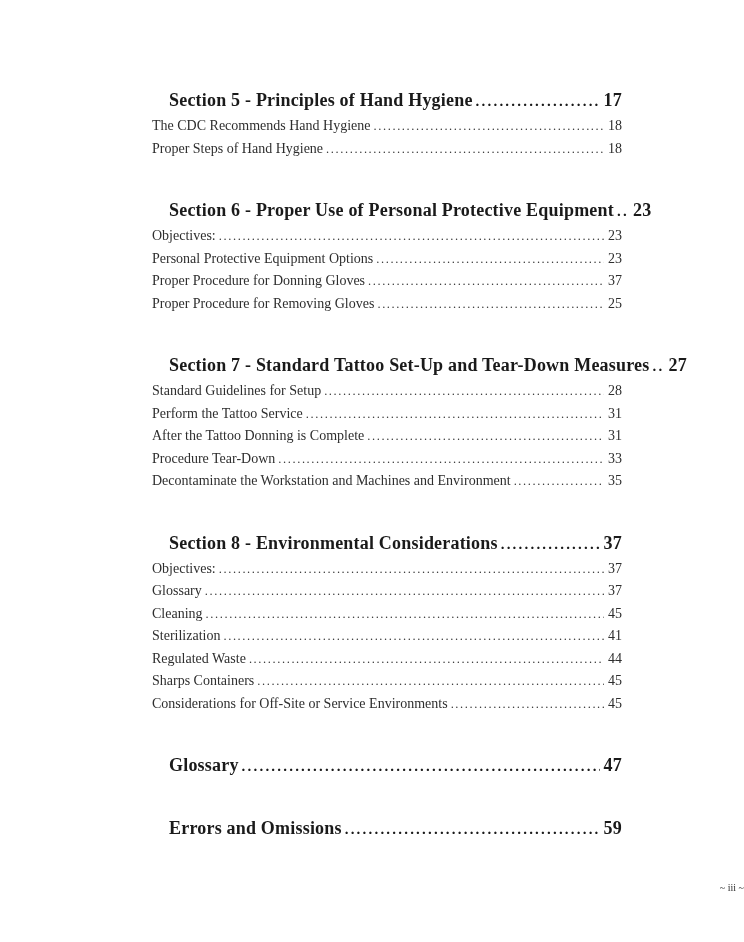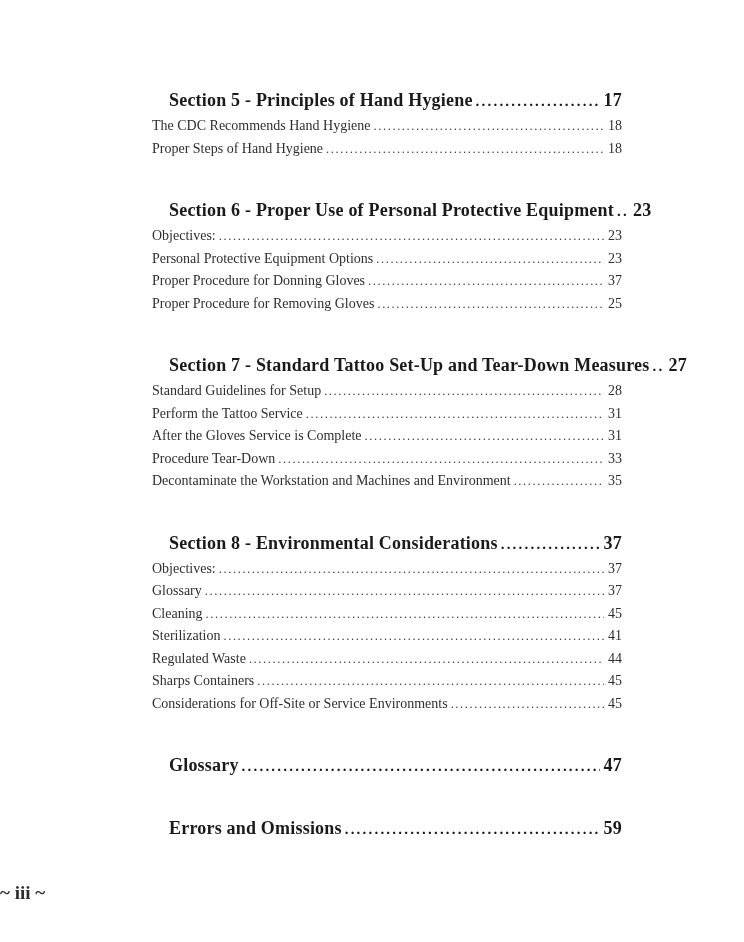--- a/index.html
+++ b/index.html
@@ -53,24 +53,23 @@
     color: var(--dots-color, #3a3a3a);
   }
   .dots::after {
     content: "....................................................................................................................................................................................................";
   }
   .footer {
     position: absolute;
     left: 0;
     right: 0;
     top: 882px;
-    text-align: left;
-    font-size: 19px;
+    text-align: right;
+    font-size: 10px;
     color: var(--item-color, #2e2e2e);
-    font-weight: bold;
   }
 </style>
 </head>
 <body>
 
 <div class="page">
   <main class="toc" id="toc">
       <section class="toc-section">
         <div class="row heading-row">
           <span class="label">Section 5 - Principles of Hand Hygiene</span>
@@ -125,21 +124,21 @@
           <span class="label">Standard Guidelines for Setup</span>
           <span class="dots"></span>
           <span class="pg">28</span>
         </div>
         <div class="row item-row">
           <span class="label">Perform the Tattoo Service</span>
           <span class="dots"></span>
           <span class="pg">31</span>
         </div>
         <div class="row item-row">
-          <span class="label">After the Gloves Service is Complete</span>
+          <span class="label">After the Tattoo Donning is Complete</span>
           <span class="dots"></span>
           <span class="pg">31</span>
         </div>
         <div class="row item-row">
           <span class="label">Procedure Tear-Down</span>
           <span class="dots"></span>
           <span class="pg">33</span>
         </div>
         <div class="row item-row">
           <span class="label">Decontaminate the Workstation and Machines and Environment</span>

